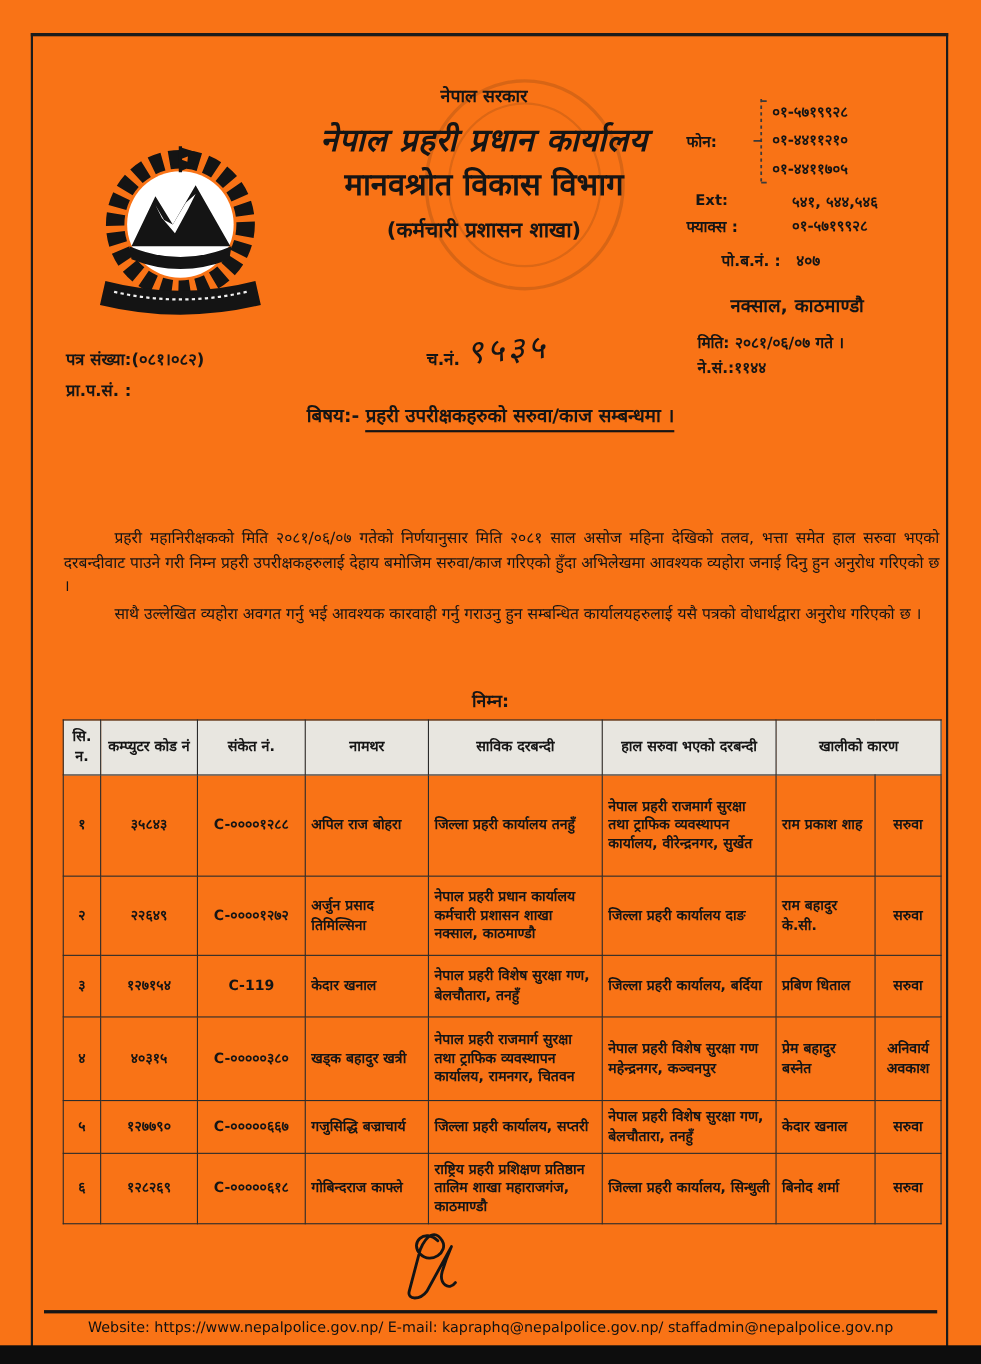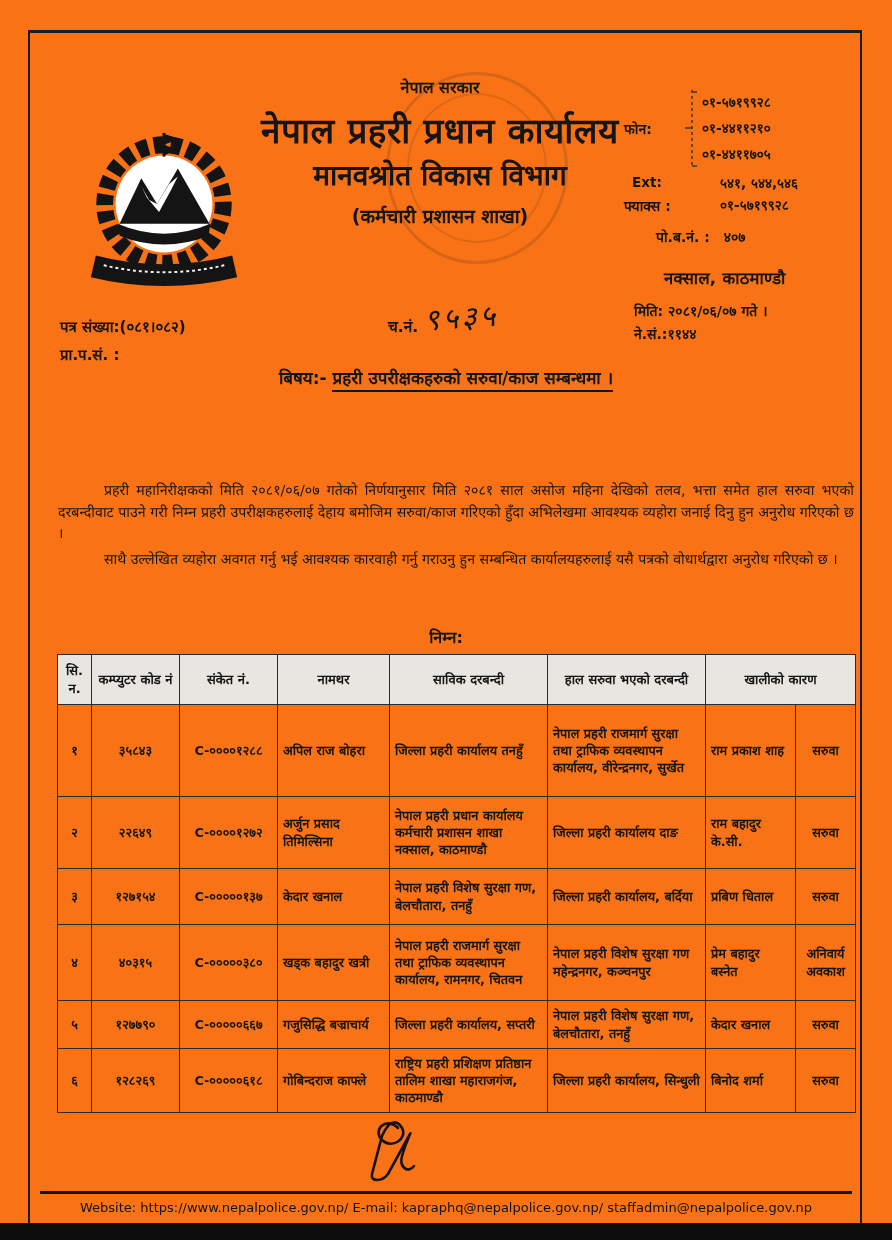--- a/index.html
+++ b/index.html
@@ -12,21 +12,21 @@
   .bottom-bar{position:absolute;left:0;right:0;bottom:0;height:17px;background:#0d0d0d;}
 
   
   .emblem{position:absolute;left:80px;top:120px;width:168px;height:176px;}
   .stamp{position:absolute;left:386px;top:72px;width:176px;height:186px;border:3px solid rgba(20,20,20,.14);
          border-radius:50%;}
   .stamp::before{content:"";position:absolute;inset:18px;border:2px solid rgba(20,20,20,.12);border-radius:50%;}
   .head-center{position:absolute;left:205px;top:76px;width:470px;text-align:center;}
   .t-gov{font-size:16px;font-weight:700;}
   .t-min{font-size:20px;font-weight:700;margin-top:3px;}
-  .t-office{font-size:35px;font-weight:700;margin-top:8px;letter-spacing:.5px;}
+  .t-office{font-size:29px;font-weight:700;margin-top:8px;letter-spacing:.5px;font-style:italic;}
   .t-dept{font-size:28px;font-weight:700;margin-top:2px;}
   .t-branch{font-size:19px;font-weight:700;margin-top:10px;}
 
   
   .contact{position:absolute;right:30px;top:86px;width:238px;font-size:13.5px;font-weight:700;}
   .c-phone{display:flex;align-items:center;}
   .c-phone .c-label{width:58px;font-size:14px;}
   .c-brace{margin:0 4px 0 2px;}
   .c-nums div{line-height:26px;white-space:nowrap;}
   .c-row{display:flex;margin-top:4px;}
@@ -190,21 +190,21 @@
       <td class="c">C-००००१२७२</td>
       <td class="l">अर्जुन प्रसाद तिमिल्सिना</td>
       <td class="l">नेपाल प्रहरी प्रधान कार्यालय कर्मचारी प्रशासन शाखा नक्साल, काठमाण्डौ</td>
       <td class="l">जिल्ला प्रहरी कार्यालय दाङ</td>
       <td class="l">राम बहादुर के.सी.</td>
       <td class="c">सरुवा</td>
     </tr>
     <tr style="height:56px">
       <td class="c">३</td>
       <td class="c">१२७१५४</td>
-      <td class="c">C-०००००१३७</td>
+      <td class="c">C-119</td>
       <td class="l">केदार खनाल</td>
       <td class="l">नेपाल प्रहरी विशेष सुरक्षा गण, बेलचौतारा, तनहुँ</td>
       <td class="l">जिल्ला प्रहरी कार्यालय, बर्दिया</td>
       <td class="l">प्रबिण धिताल</td>
       <td class="c">सरुवा</td>
     </tr>
     <tr style="height:76px">
       <td class="c">४</td>
       <td class="c">४०३१५</td>
       <td class="c">C-०००००३८०</td>

